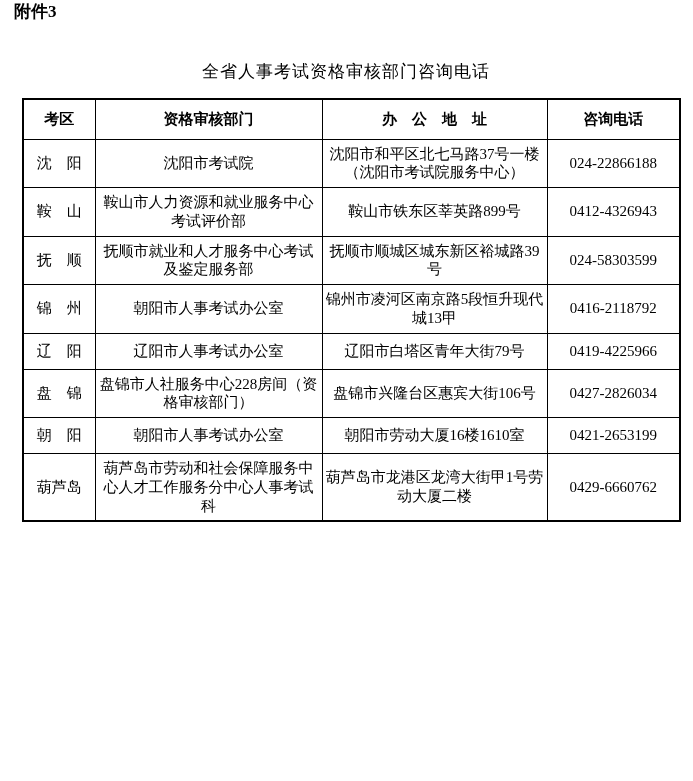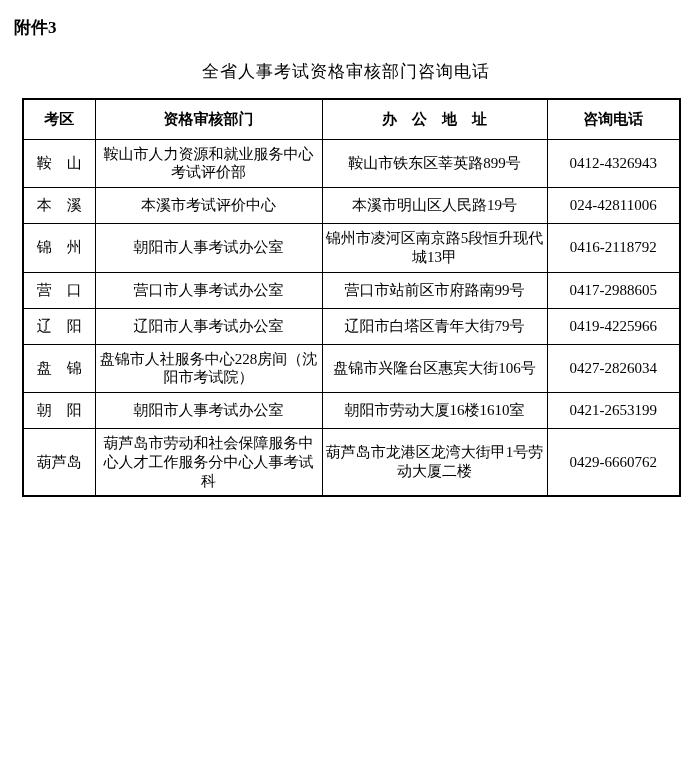--- a/index.html
+++ b/index.html
@@ -11,21 +11,21 @@
     width: 693px;
     height: 781px;
     position: relative;
     color: #000000;
     font-family: "Liberation Serif", "DejaVu Serif", serif;
     overflow: hidden;
   }
   .attachment-label {
     position: absolute;
     left: 14px;
-    top: 16px;
+    top: 0;
     font-size: 17px;
     font-weight: bold;
   }
   .doc-title {
     position: absolute;
     left: 0;
     right: 20px;
     top: 60px;
     text-align: center;
     font-size: 17px;
@@ -84,52 +84,52 @@
   <thead>
     <tr>
       <th>考区</th>
       <th>资格审核部门</th>
       <th>办　公　地　址</th>
       <th>咨询电话</th>
     </tr>
   </thead>
   <tbody id="rows-body">
       <tr>
+        <td>沈　阳</td>
+        <td>沈阳市考试院</td>
+        <td>沈阳市和平区北七马路37号一楼（沈阳市考试院服务中心）</td>
+        <td>024-22866188</td>
+      </tr>
+      <tr>
         <td>鞍　山</td>
         <td>鞍山市人力资源和就业服务中心考试评价部</td>
         <td>鞍山市铁东区莘英路899号</td>
         <td>0412-4326943</td>
       </tr>
       <tr>
-        <td>本　溪</td>
-        <td>本溪市考试评价中心</td>
-        <td>本溪市明山区人民路19号</td>
-        <td>024-42811006</td>
+        <td>抚　顺</td>
+        <td>抚顺市就业和人才服务中心考试及鉴定服务部</td>
+        <td>抚顺市顺城区城东新区裕城路39号</td>
+        <td>024-58303599</td>
       </tr>
       <tr>
         <td>锦　州</td>
         <td>朝阳市人事考试办公室</td>
         <td>锦州市凌河区南京路5段恒升现代城13甲</td>
         <td>0416-2118792</td>
-      </tr>
-      <tr>
-        <td>营　口</td>
-        <td>营口市人事考试办公室</td>
-        <td>营口市站前区市府路南99号</td>
-        <td>0417-2988605</td>
       </tr>
       <tr>
         <td>辽　阳</td>
         <td>辽阳市人事考试办公室</td>
         <td>辽阳市白塔区青年大街79号</td>
         <td>0419-4225966</td>
       </tr>
       <tr>
         <td>盘　锦</td>
-        <td>盘锦市人社服务中心228房间（沈阳市考试院）</td>
+        <td>盘锦市人社服务中心228房间（资格审核部门）</td>
         <td>盘锦市兴隆台区惠宾大街106号</td>
         <td>0427-2826034</td>
       </tr>
       <tr>
         <td>朝　阳</td>
         <td>朝阳市人事考试办公室</td>
         <td>朝阳市劳动大厦16楼1610室</td>
         <td>0421-2653199</td>
       </tr>
       <tr>

